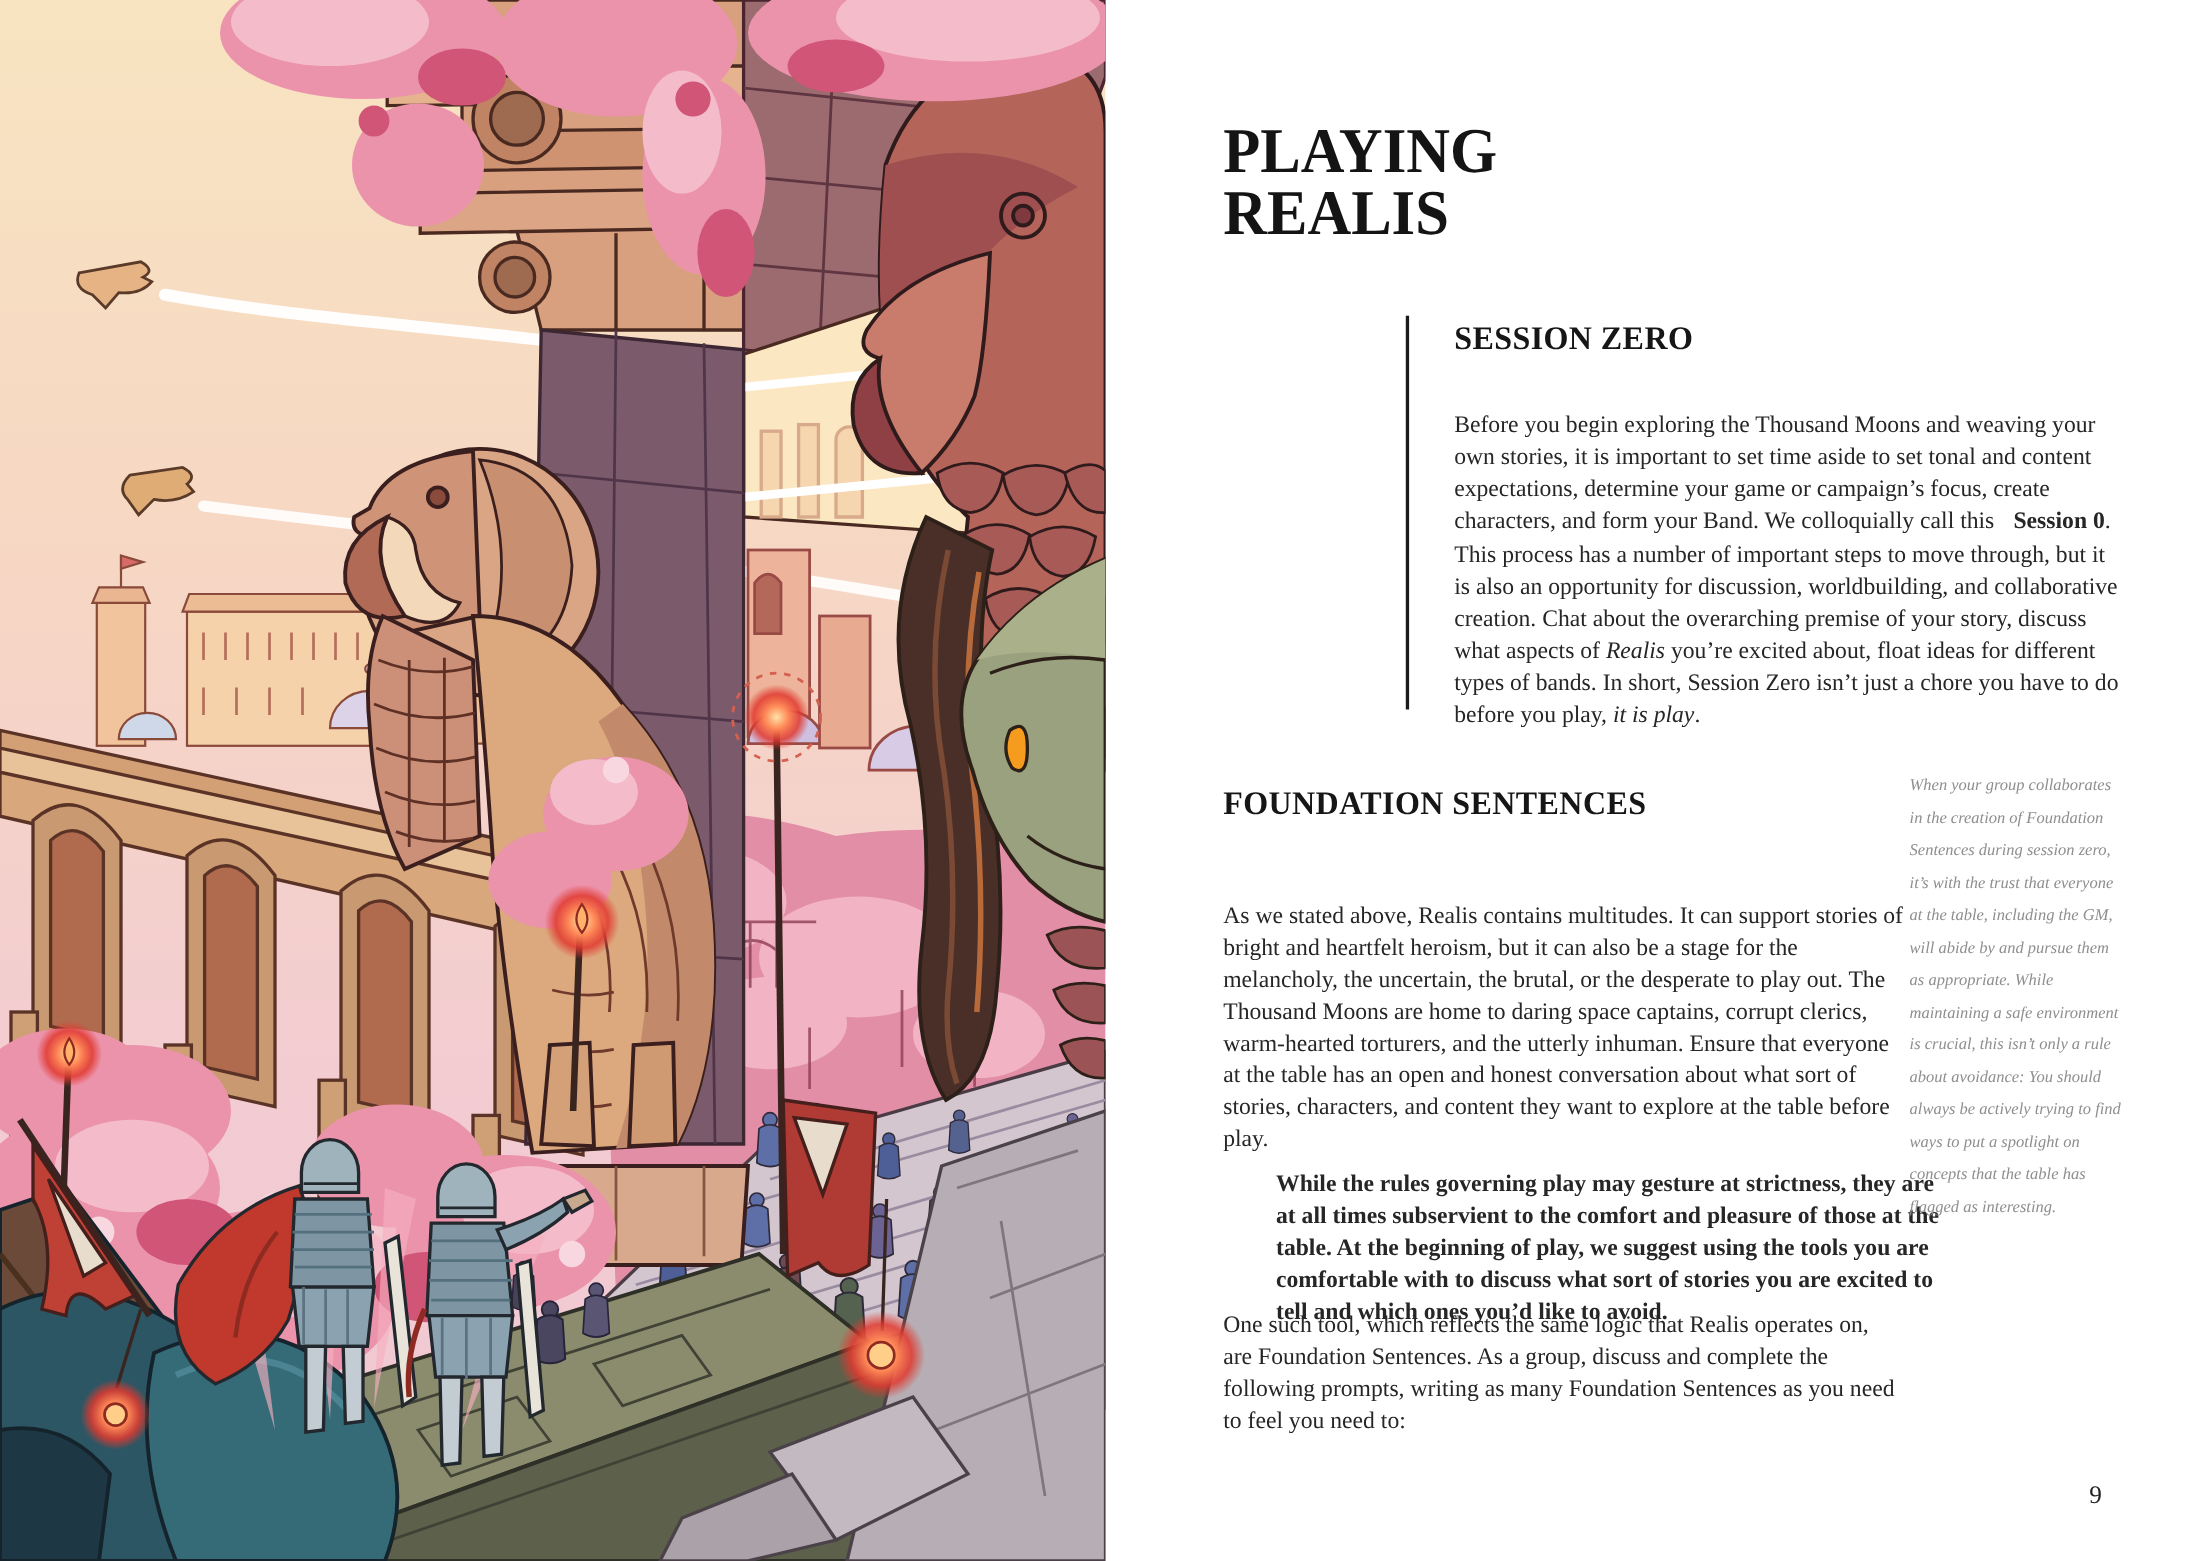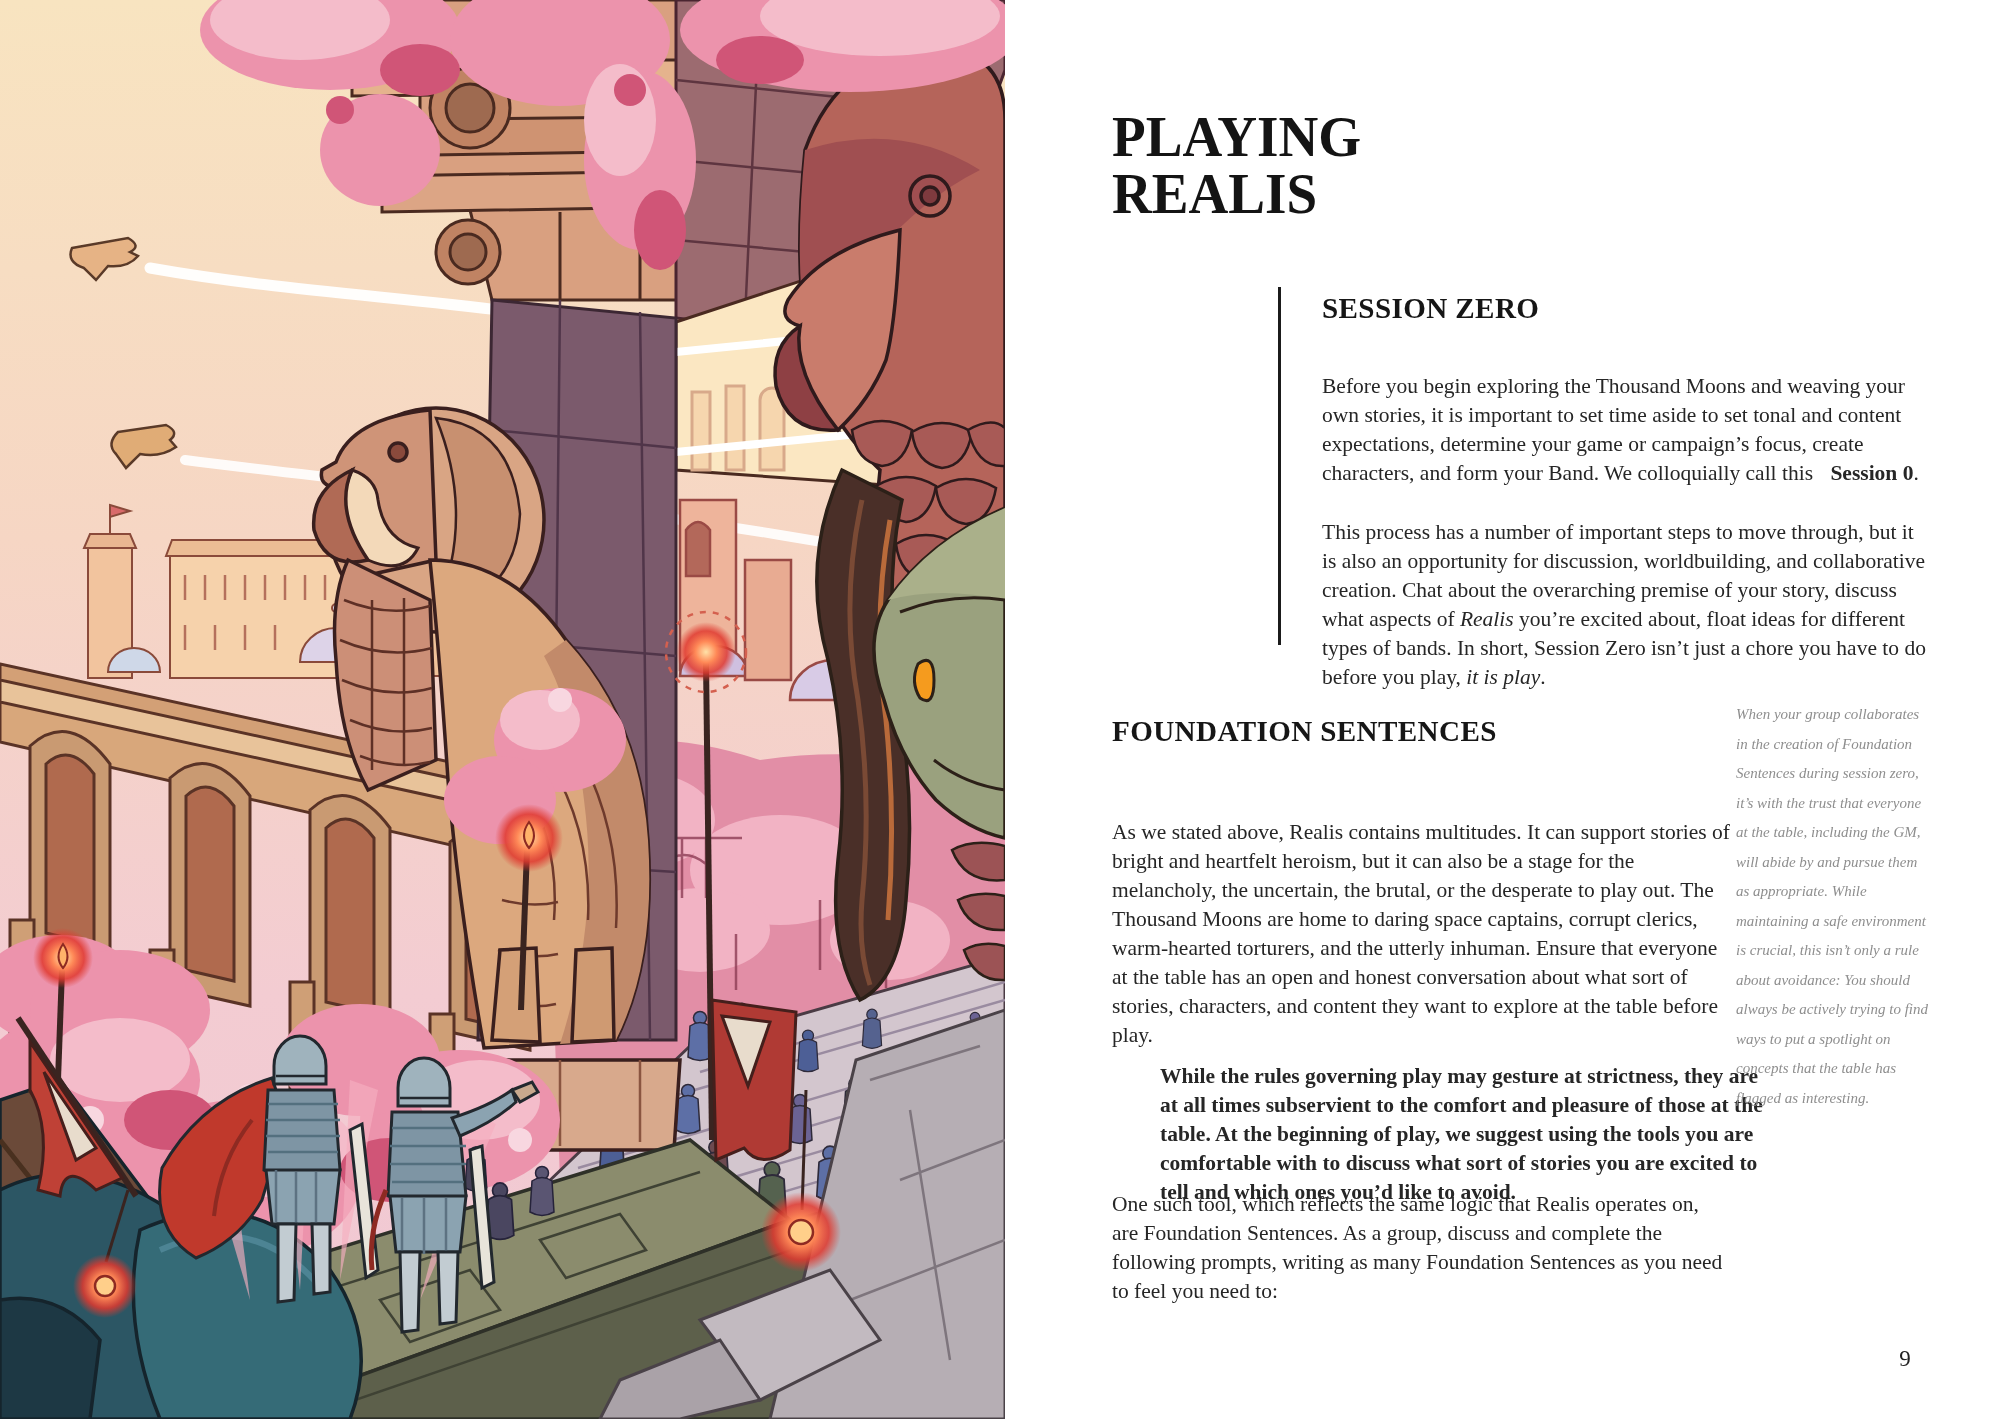--- a/index.html
+++ b/index.html
@@ -9,21 +9,21 @@
   .art svg{display:block;}
   .title{position:absolute;left:1112px;top:108px;font-weight:bold;font-size:58px;line-height:57px;
          letter-spacing:0px;color:#141414;transform:scaleX(0.95);transform-origin:left top;}
   .vrule{position:absolute;left:1278px;top:287px;width:3px;height:358px;background:#1b1b1b;}
   .h2{position:absolute;font-weight:bold;font-size:30px;letter-spacing:0.4px;color:#161616;
       transform:scaleX(0.97);transform-origin:left top;}
   .h2.sz{left:1322px;top:291px;}
   .h2.fs{left:1112px;top:714px;}
   .para{position:absolute;font-size:21.5px;line-height:29px;color:#262626;}
   .p-sz1{left:1322px;top:350px;width:606px;}
-  .p-sz2{left:1322px;top:496px;width:610px;}
+  .p-sz2{left:1322px;top:468px;width:610px;}
   .p-f1{left:1112px;top:778px;width:618px;margin-top:40px;}
   .p-f2{left:1160px;top:1040px;width:618px;font-weight:bold;}
   .p-f3{left:1112px;top:1168px;width:618px;}
   .b{font-weight:bold;margin-left:12px;}
   .i{font-style:italic;}
   .sidenote{position:absolute;left:1736px;top:700px;width:196px;font-size:15px;line-height:29.5px;
             font-style:italic;color:#8e8e8e;}
   .pagenum{position:absolute;left:1880px;top:1346px;width:50px;text-align:center;
            font-size:23px;color:#222222;}
 </style>

